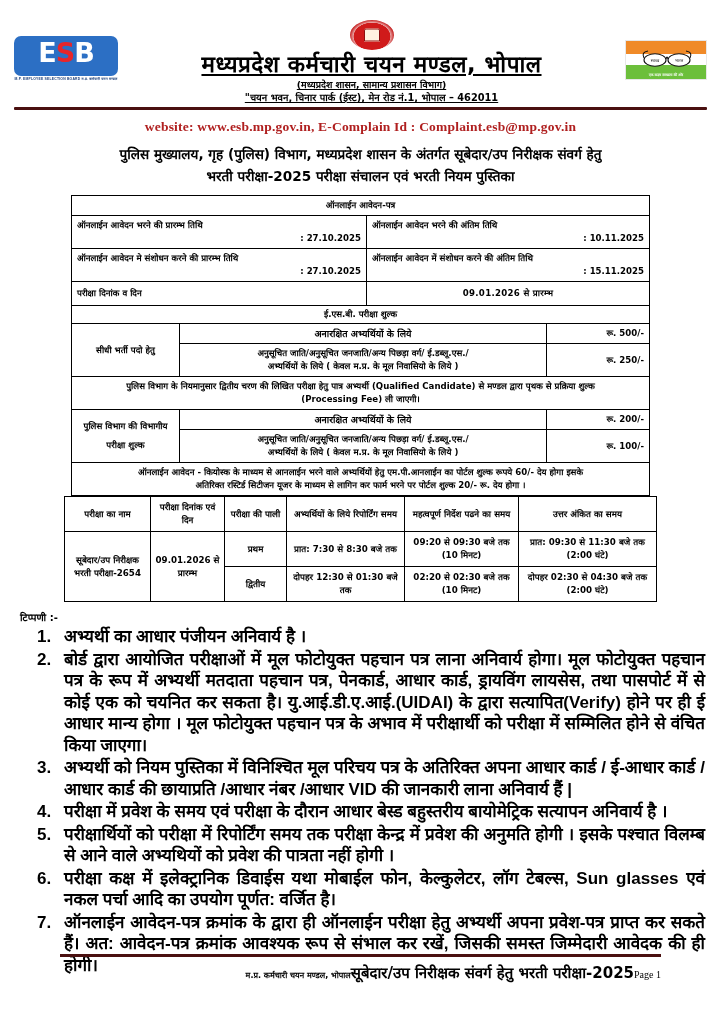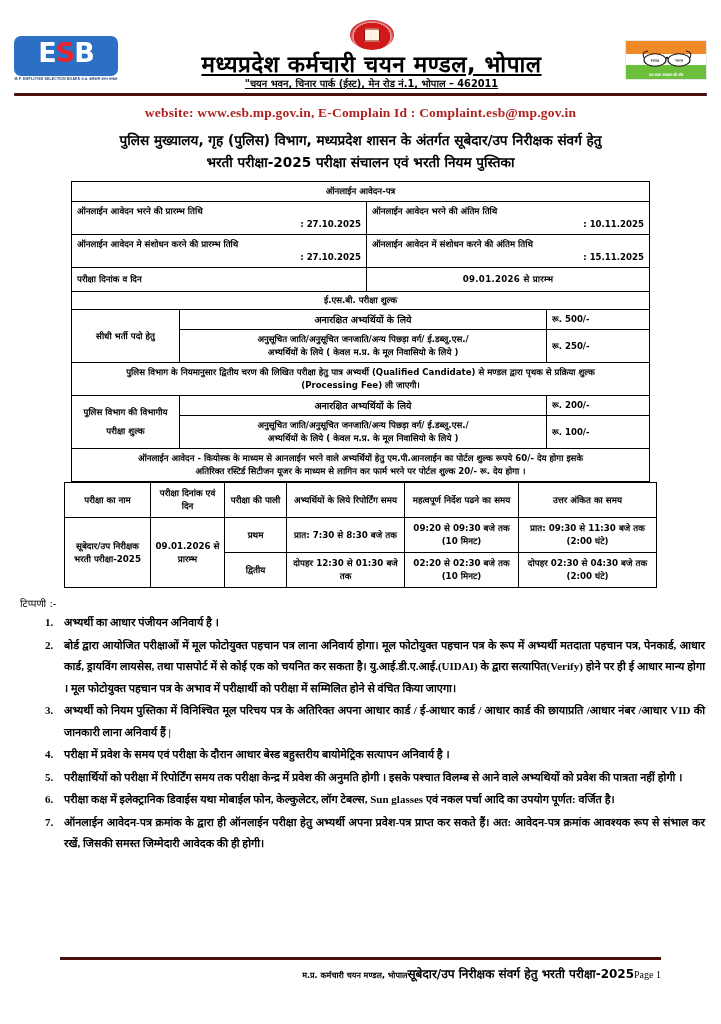--- a/index.html
+++ b/index.html
@@ -172,21 +172,21 @@
     vertical-align: middle;
     line-height: 13px;
   }
   .ctr { text-align: center; }
   .lft { text-align: left; }
 
   .t-head { text-align: center; font-size: 8.8px; }
   .big-date { font-size: 13.5px; text-align: center; letter-spacing: .3px; }
   .mid-label { font-size: 9.6px; }
   .fee-desc { font-size: 10.2px; text-align: center; line-height: 16px; }
-  .fee-amt { font-size: 9.4px; text-align: left; }
+  .fee-amt { font-size: 9.4px; text-align: right; }
   .note-row { font-size: 8.2px; text-align: center; line-height: 14px; padding: 4px 8px; }
 
   .sec-caption {
     text-align: center;
     font-family: "DejaVu Sans", sans-serif;
     font-size: 9.4px;
     font-weight: bold;
     padding: 4px 0 3px 0;
   }
 
@@ -207,30 +207,30 @@
     line-height: 13px;
   }
 
   
   .notes {
     padding: 8px 16px 0 16px;
   }
   .notes-title {
     font-family: "DejaVu Sans", sans-serif;
     font-size: 10px;
-    font-weight: normal;
+    font-weight: bold;
     padding-left: 4px;
   }
   ol.note-list {
     margin: 2px 0 0 0;
     padding-left: 40px;
   }
   ol.note-list li {
-    font-family: Liberation Serif, serif;
-    font-size: 11px;
+    font-family: Liberation Sans, sans-serif;
+    font-size: 17px;
     font-weight: bold;
     line-height: 21.5px;
     margin-bottom: 1px;
     text-align: justify;
     padding-left: 8px;
   }
 
   
   .footer-wrap {
     position: absolute;
@@ -243,41 +243,42 @@
     margin-bottom: 5px;
   }
   .footer-row {
     display: flex;
     justify-content: flex-end;
     align-items: baseline;
     font-family: "DejaVu Sans", sans-serif;
     font-size: 8px;
     font-weight: bold;
   }
-  .footer-center { font-size: 12px; }
+  .footer-center { font-size: 15px; }
   .footer-page { font-family: "Liberation Serif", serif; font-size: 10px; font-weight: normal; }
 </style>
 </head>
 <body>
 
 <div class="page">
 
   <div class="header">
 
     <div class="esb-logo">
       <div class="esb-box">
         <div class="esb-letters">E<span class="s">S</span>B</div>
       </div>
       <div class="esb-sub">M.P. EMPLOYEE SELECTION BOARD
 म.प्र. कर्मचारी चयन मण्डल</div>
     </div>
 
     <div class="head-center">
       <div class="emblem"></div>
       <div class="org-name">मध्यप्रदेश कर्मचारी चयन मण्डल, भोपाल</div>
+      <div class="org-dept">(मध्यप्रदेश शासन, सामान्य प्रशासन विभाग)</div>
       <div class="org-addr">"चयन भवन, चिनार पार्क (ईस्ट), मेन रोड नं.1, भोपाल – 462011</div>
     </div>
 
     <div class="swachh">
       <svg class="glasses" viewBox="0 0 56 17">
         <ellipse cx="16" cy="10" rx="11" ry="6.2" fill="#ffffff" stroke="#111" stroke-width="1.1"></ellipse>
         <ellipse cx="40" cy="10" rx="11" ry="6.2" fill="#ffffff" stroke="#111" stroke-width="1.1"></ellipse>
         <path d="M27 9 Q28 5 29 9" fill="none" stroke="#111" stroke-width="1.1"></path>
         <path d="M5 8 Q2 2 9 1" fill="none" stroke="#111" stroke-width="1.1"></path>
         <path d="M51 8 Q54 2 47 1" fill="none" stroke="#111" stroke-width="1.1"></path>
@@ -375,21 +376,21 @@
     <tbody>
       <tr>
         <td>परीक्षा का नाम</td>
         <td>परीक्षा दिनांक एवं दिन</td>
         <td>परीक्षा की पाली</td>
         <td>अभ्यर्थियों के लिये रिपोर्टिंग समय</td>
         <td>महत्वपूर्ण निर्देश पढने का समय</td>
         <td>उत्तर अंकित  का समय</td>
       </tr>
       <tr>
-        <td rowspan="2">सूबेदार/उप निरीक्षक  भरती परीक्षा-2025</td>
+        <td rowspan="2">सूबेदार/उप निरीक्षक  भरती परीक्षा-2654</td>
         <td rowspan="2">09.01.2026 से प्रारम्भ</td>
         <td>प्रथम</td>
         <td>प्रात: 7:30 से 8:30 बजे तक</td>
         <td>09:20 से 09:30 बजे तक (10 मिनट)</td>
         <td>प्रात: 09:30 से 11:30 बजे तक (2:00 घंटे)</td>
       </tr>
       <tr>
         <td>द्वितीय</td>
         <td>दोपहर 12:30 से 01:30 बजे तक</td>
         <td>02:20 से 02:30 बजे तक (10 मिनट)</td>

